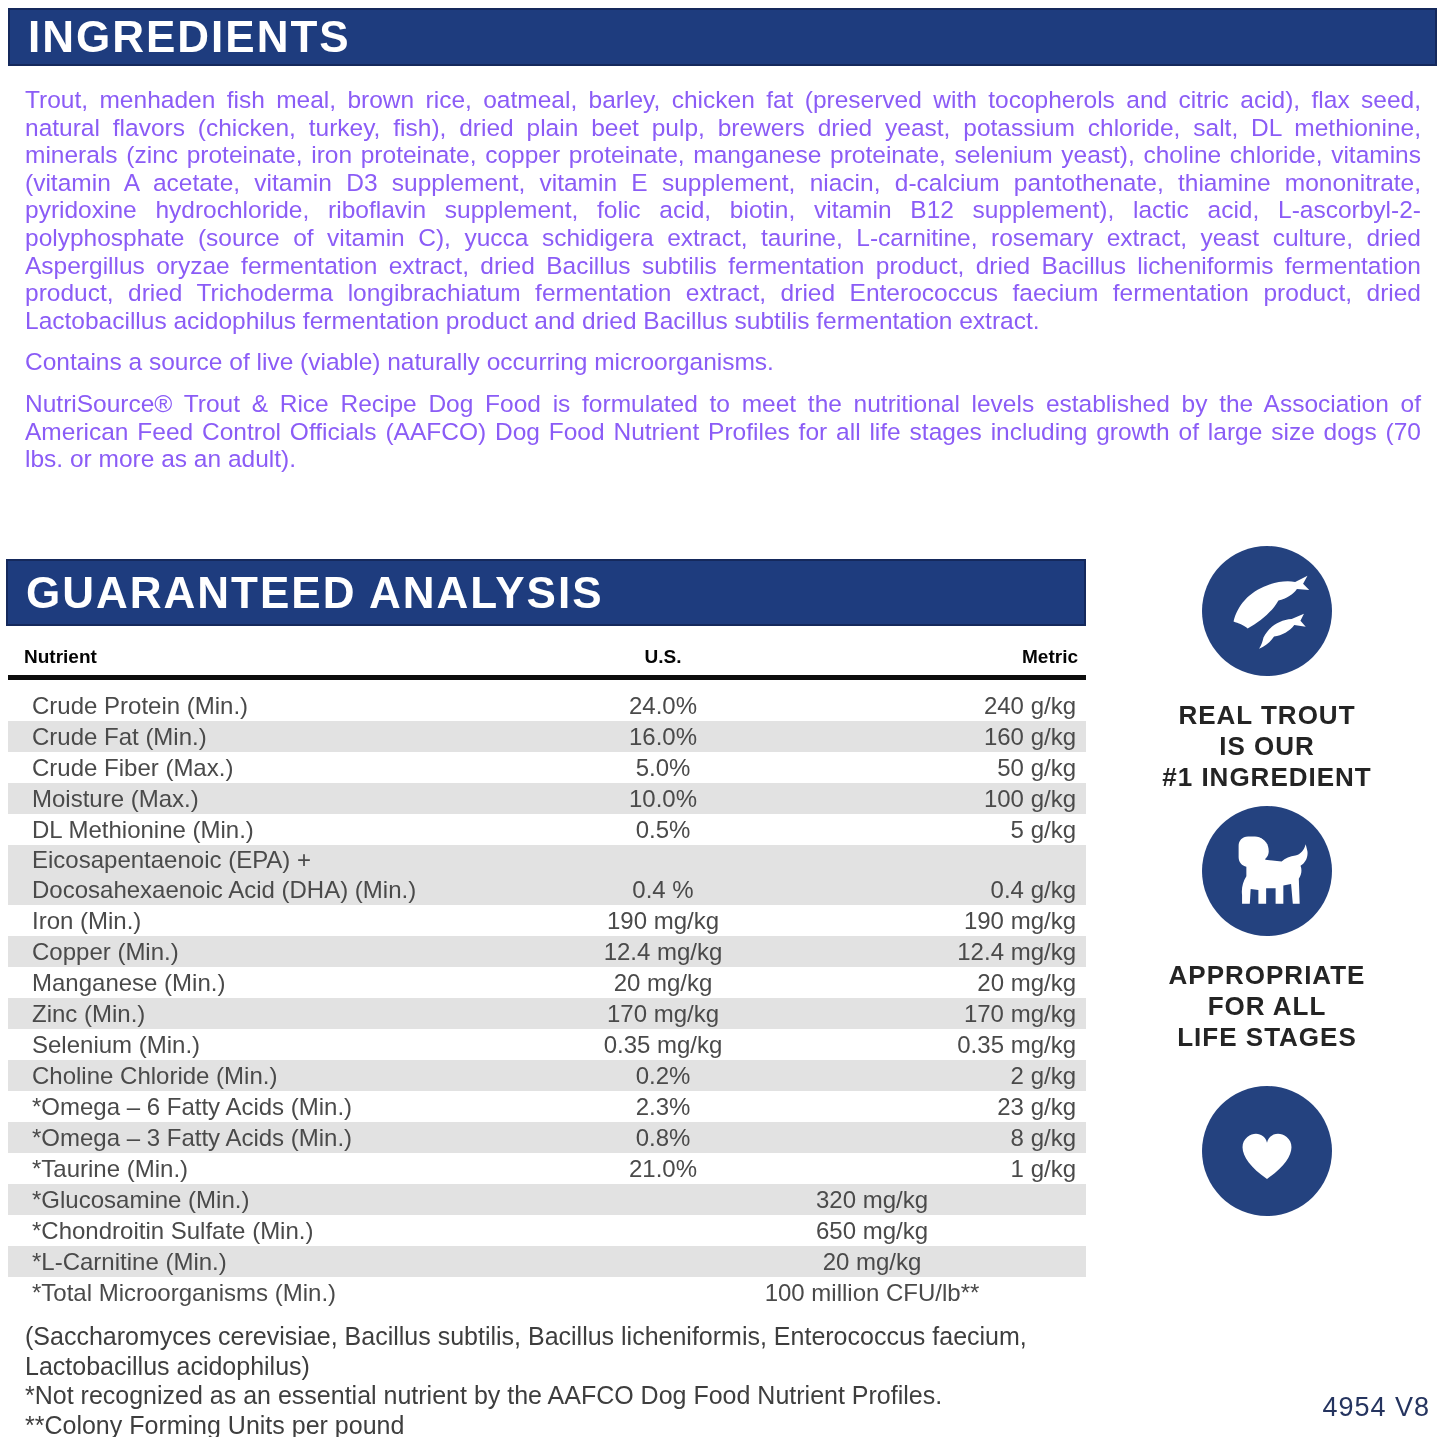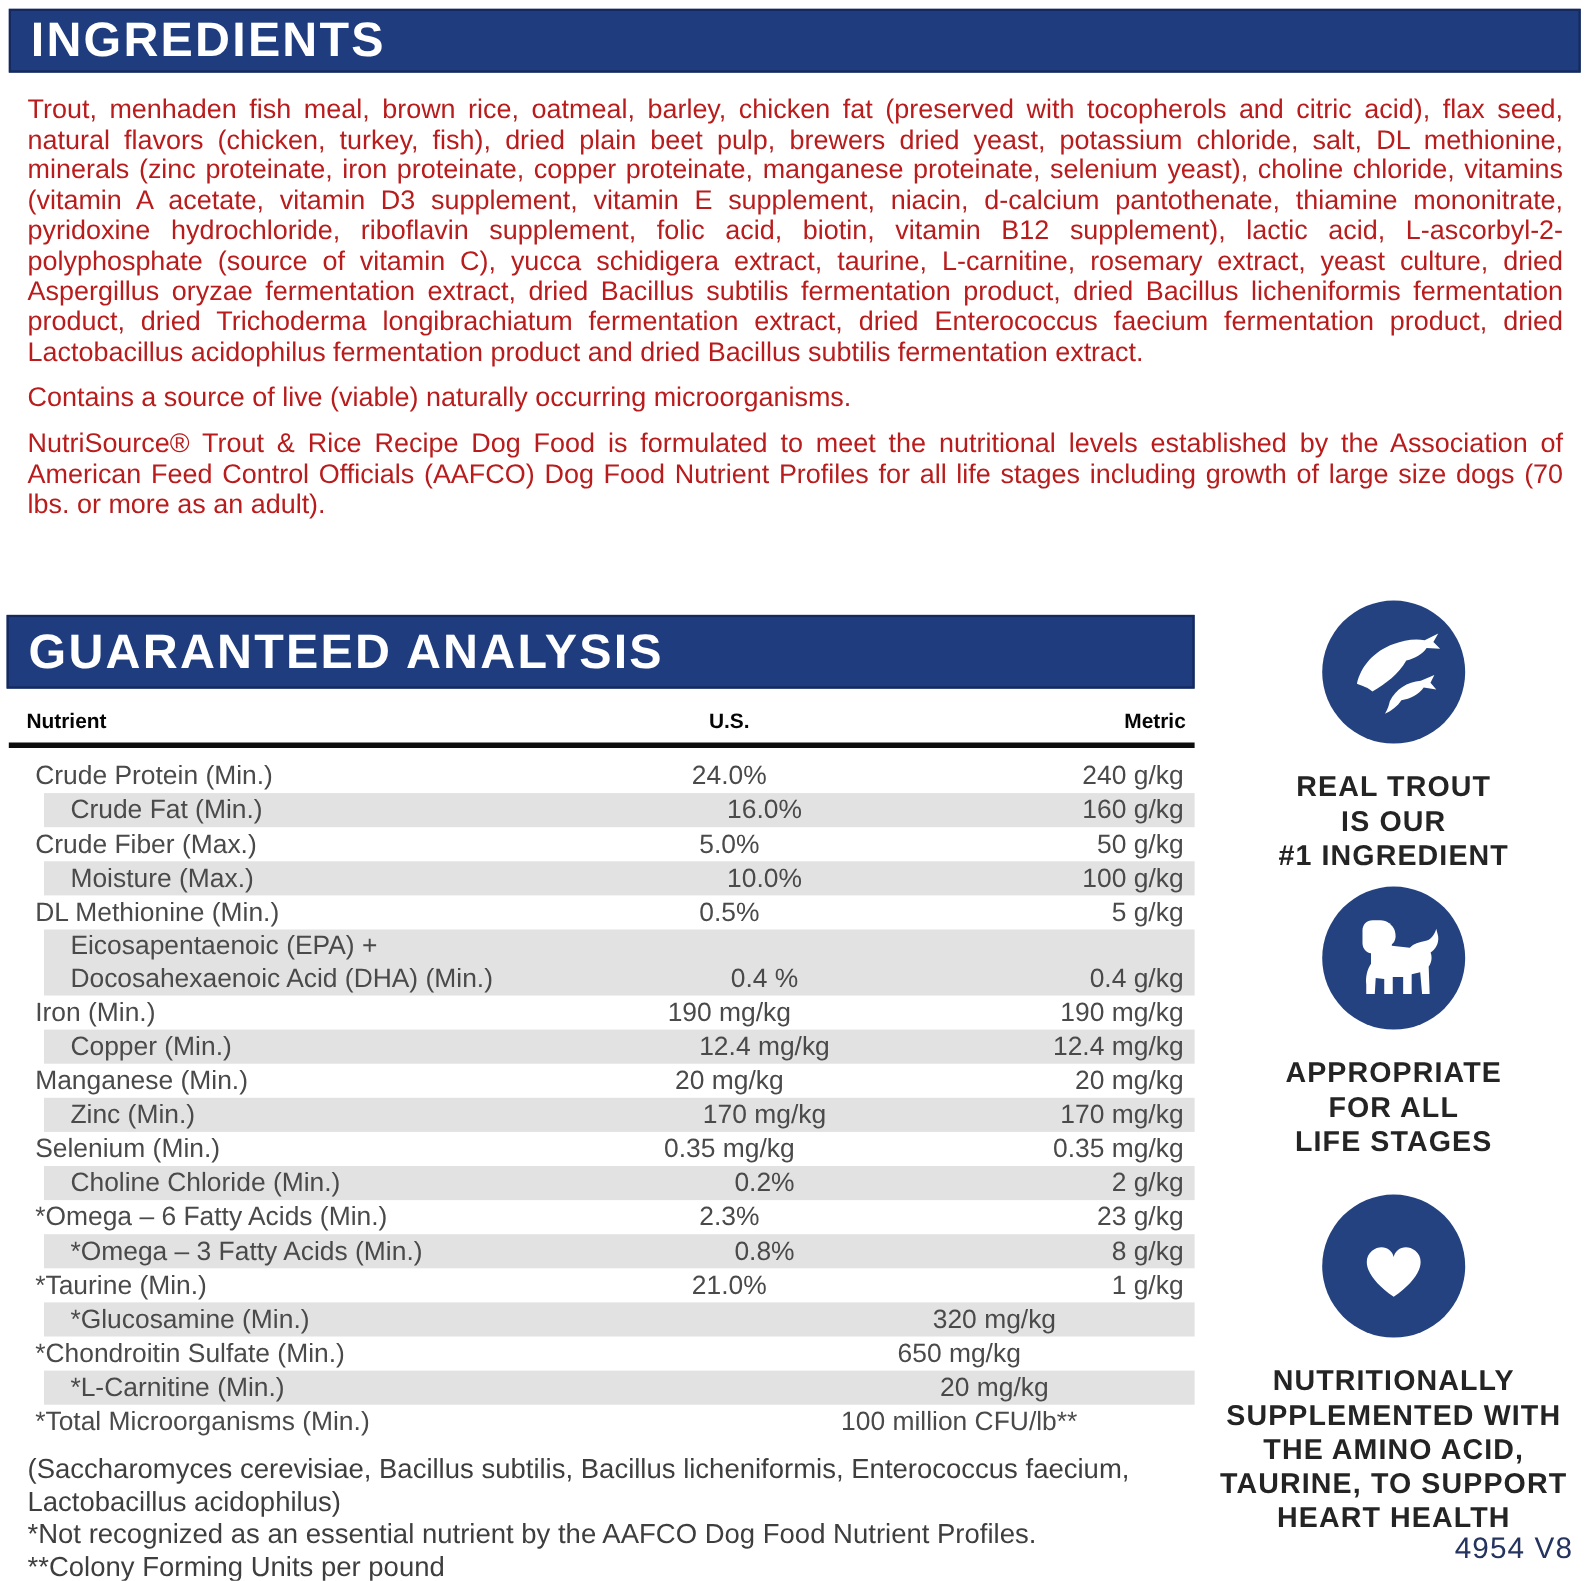--- a/index.html
+++ b/index.html
@@ -14,21 +14,21 @@
     display:flex;align-items:center;box-sizing:border-box;
   }
   .title-bar h1{
     margin:0;color:#ffffff;font-weight:bold;letter-spacing:2px;
     font-size:44px;line-height:1;padding-left:18px;white-space:nowrap;
   }
   #ingredients-bar{left:8px;top:8px;width:1429px;height:58px;}
   #analysis-bar{left:6px;top:547px;width:1080px;height:67px;margin-top:12px;}
 
   #ingredients-body{
-    position:absolute;left:25px;top:86px;width:1396px;color:#b91c1c;
+    position:absolute;left:25px;top:86px;width:1396px;color:#8b5cf6;
   }
   #ingredients-body p{
     margin:0 0 14px 0;font-size:24.5px;line-height:27.6px;text-align:justify;
   }
   #ingredients-body p.no-justify{text-align:left;}
 
   
   .t-head{
     position:absolute;left:8px;top:646px;width:1078px;box-sizing:border-box;
     display:grid;grid-template-columns:500px 310px 1fr;
@@ -38,21 +38,21 @@
   .t-head .h-nutrient{padding-left:16px;}
   .t-head .h-us{text-align:center;}
   .t-head .h-metric{text-align:right;padding-right:8px;}
 
   #analysis-table-body{position:absolute;left:8px;top:690px;width:1078px;}
   .t-row{
     display:grid;grid-template-columns:500px 310px 1fr;
     align-items:end;min-height:31px;position:relative;
     font-size:24px;color:#4a4a4a;line-height:30px;
   }
-  .t-row.alt{background:var(--stripe);margin-left:32px;}
+  .t-row.alt{background:var(--stripe);}
   .c-label{padding-left:24px;white-space:pre-line;line-height:30px;}
   .c-us{text-align:center;}
   .c-metric{text-align:right;padding-right:10px;}
   .c-span{position:absolute;left:864px;bottom:0;transform:translateX(-50%);white-space:nowrap;}
 
   #analysis-footnotes{
     position:absolute;left:25px;top:1322px;width:1070px;
     font-size:25px;line-height:29.5px;color:#3e3e3e;white-space:pre-line;
   }
 
@@ -226,20 +226,15 @@
 FOR ALL
 LIFE STAGES</div>
 </div>
 
 <div class="badge" id="badge-heart">
   <div class="circle">
     <svg width="82" height="82" viewBox="0 0 100 100" fill="#ffffff" xmlns="http://www.w3.org/2000/svg">
       <path d="M50 84 C22 65 13 44 26 33 C36 25 48 30 50 40 C52 30 64 25 74 33 C87 44 78 65 50 84 Z"></path>
     </svg>
   </div>
-  <div class="caption">NUTRITIONALLY
-SUPPLEMENTED WITH
-THE AMINO ACID,
-TAURINE, TO SUPPORT
-HEART HEALTH</div>
 </div>
 
 <div id="footer-code">4954 V8</div>
 
 </body></html>

